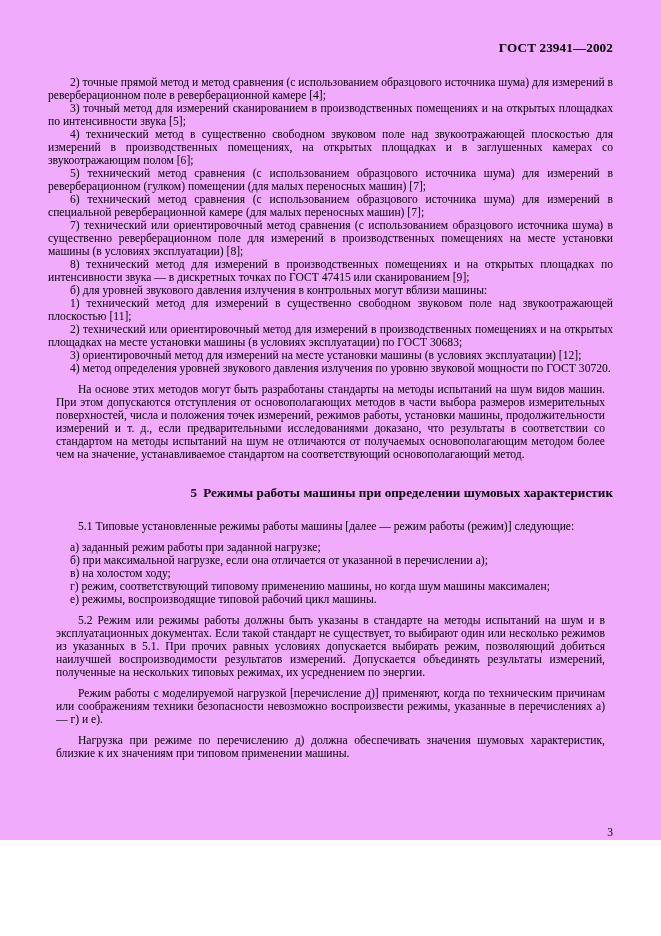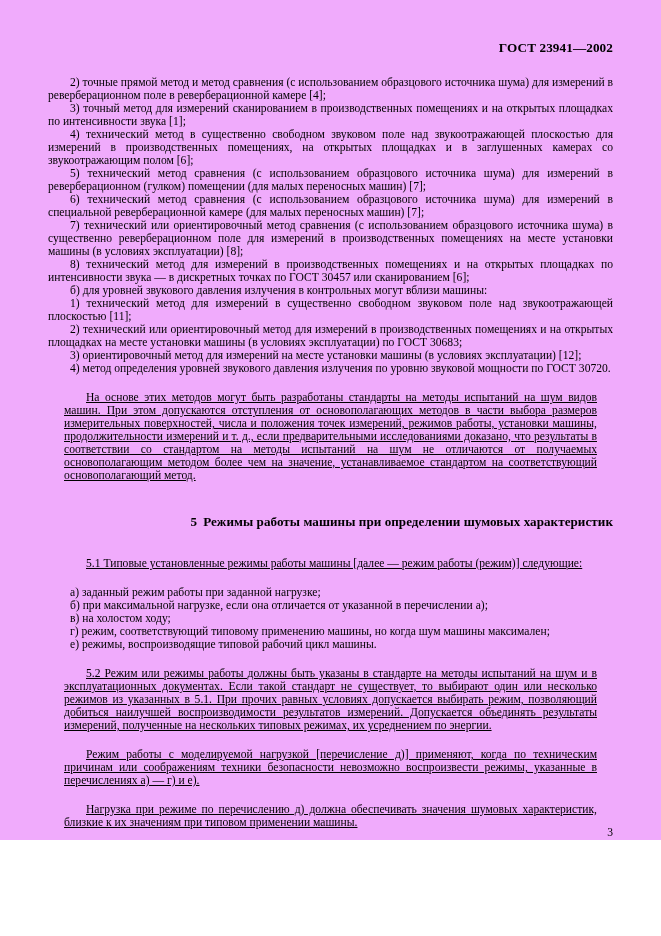--- a/index.html
+++ b/index.html
@@ -37,24 +37,23 @@
     top: 76px;
     left: 48px;
     width: 565px;
     font-size: 11.6px;
     line-height: 13px;
     text-align: justify;
     text-justify: inter-word;
     hyphens: manual;
   }
   .para {
-    margin: 16px;
+    margin: 8px;
     text-indent: 22px;
     text-align: justify;
-    text-decoration: underline;
   }
   .listitem {
     margin: 0;
     text-indent: 22px;
     text-align: justify;
   }
   .section-heading {
     margin: 0;
     padding-top: 17px;
     padding-bottom: 13px;
@@ -83,26 +82,26 @@
 </head>
 <body>
 
 <div class="page">
 
   <div class="header">ГОСТ 23941—2002</div>
 
   <div class="content">
 
     <p class="listitem">2)  точные прямой метод и метод сравнения (с использованием образцового источника шума) для измерений в реверберационном поле в реверберационной камере [4];</p>
-    <p class="listitem">3)  точный метод для измерений сканированием в производственных помещениях и на откры­тых площадках по интенсивности звука [1];</p>
+    <p class="listitem">3)  точный метод для измерений сканированием в производственных помещениях и на откры­тых площадках по интенсивности звука [5];</p>
     <p class="listitem">4)  технический метод в существенно свободном звуковом поле над звукоотражающей плос­костью для измерений в производственных помещениях, на открытых площадках и в заглушенных камерах со звукоотражающим полом [6];</p>
     <p class="listitem">5)  технический метод сравнения (с использованием образцового источника шума) для изме­рений в реверберационном (гулком) помещении (для малых переносных машин) [7];</p>
     <p class="listitem">6)  технический метод сравнения (с использованием образцового источника шума) для изме­рений в специальной реверберационной камере (для малых переносных машин) [7];</p>
     <p class="listitem">7)  технический или ориентировочный метод сравнения (с использованием образцового источ­ника шума) в существенно реверберационном поле для измерений в производственных помещениях на месте установки машины (в условиях эксплуатации) [8];</p>
-    <p class="listitem">8)  технический метод для измерений в производственных помещениях и на открытых площад­ках по интенсивности звука — в дискретных точках по ГОСТ 30457 или сканированием [6];</p>
+    <p class="listitem">8)  технический метод для измерений в производственных помещениях и на открытых площад­ках по интенсивности звука — в дискретных точках по ГОСТ 47415 или сканированием [9];</p>
 
     <p class="listitem">б)  для уровней звукового давления излучения в контрольных могут вблизи машины:</p>
 
     <p class="listitem">1)  технический метод для измерений в существенно свободном звуковом поле над звукоотра­жающей плоскостью [11];</p>
     <p class="listitem">2)  технический или ориентировочный метод для измерений в производственных помещениях и на открытых площадках на месте установки машины (в условиях эксплуатации) по ГОСТ 30683;</p>
     <p class="listitem">3)  ориентировочный метод для измерений на месте установки машины (в условиях эксплуа­тации) [12];</p>
     <p class="listitem">4)  метод определения уровней звукового давления излучения по уровню звуковой мощности по ГОСТ 30720.</p>
 
     <p class="para">На основе этих методов могут быть разработаны стандарты на методы испытаний на шум видов машин. При этом допускаются отступления от основополагающих методов в части выбора размеров измерительных поверхностей, числа и положения точек измерений, режимов работы, установки машины, продолжительности измерений и т. д., если предварительными исследованиями доказано, что результаты в соответствии со стандартом на методы испытаний на шум не отличаются от получаемых основополагающим методом более чем на значение, устанавливаемое стандартом на соответствующий основополагающий метод.</p>
 

